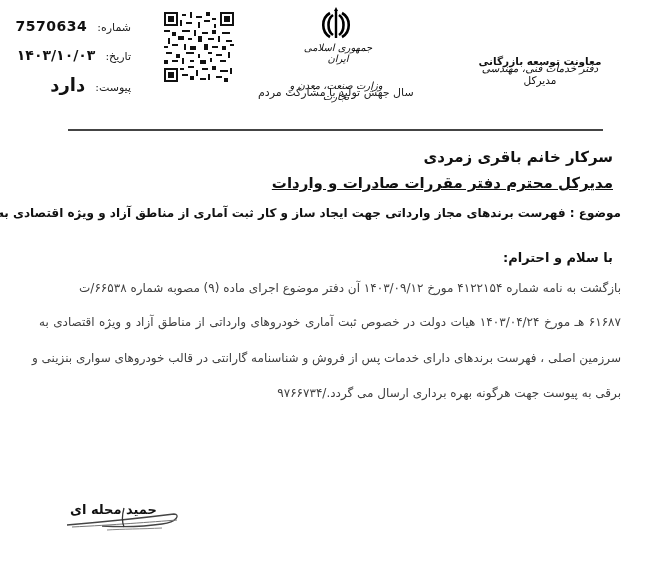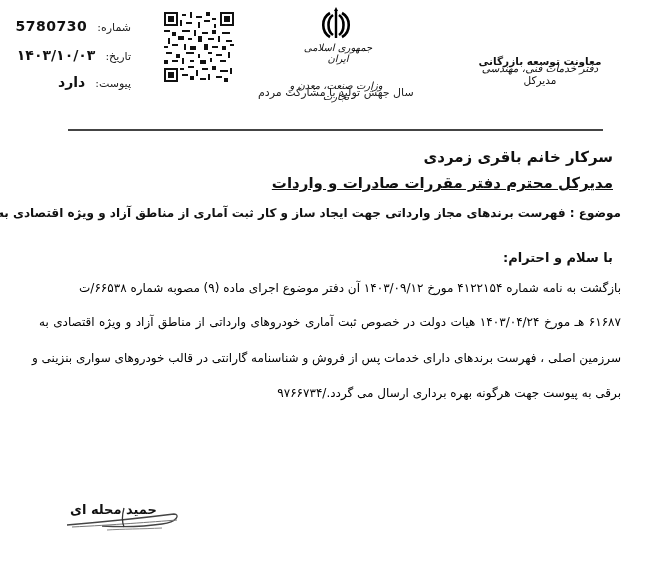--- a/index.html
+++ b/index.html
@@ -26,43 +26,43 @@
     .rh { position: absolute; width: 200px; text-align: center; font-size: 10.5px; color: #111; direction: rtl; }
     .rh.b { font-weight: bold; }
 
     .hr { left: 68px; top: 129px; width: 535px; height: 2px; background: #444; }
 
     .addr1 { right: 48px; top: 148px; font-size: 15px; font-weight: bold; }
     .addr2 { right: 48px; top: 174px; font-size: 15px; font-weight: bold; text-decoration: underline; }
     .subject { right: 40px; top: 206px; font-size: 12px; font-weight: bold; white-space: nowrap; }
     .greeting { right: 48px; top: 250px; font-size: 13px; font-weight: bold; }
 
-    .body-line { position: absolute; right: 40px; font-size: 12px; color: #000000; white-space: nowrap; direction: rtl; text-align: right; }
+    .body-line { position: absolute; right: 40px; font-size: 12px; color: #404040; white-space: nowrap; direction: rtl; text-align: right; }
     .l1 { top: 281px; }
     .l2 { top: 315px; width: 582px; text-align-last: justify; }
     .l3 { top: 351px; width: 582px; text-align-last: justify; }
     .l4 { top: 386px; }
 
     .signature-name { left: 70px; top: 502px; font-size: 13px; font-weight: bold; }
     .signature-stroke { left: 62px; top: 500px; width: 120px; height: 42px; }
   </style>
 </head>
 <body>
 
 <div class="meta-row" style="right:530px; top:18px;">
   <span class="meta-label">شماره:</span>
-  <span class="meta-value">5780730</span>
+  <span class="meta-value">7570634</span>
 </div>
 <div class="meta-row" style="right:530px; top:47px;">
   <span class="meta-label">تاریخ:</span>
   <span class="meta-value">۱۴۰۳/۱۰/۰۳</span>
 </div>
 <div class="meta-row" style="right:530px; top:74px;">
   <span class="meta-label">پیوست:</span>
-  <span class="meta-value" style="font-size:14px;margin-left:8px;">دارد</span>
+  <span class="meta-value" style="font-size:18px;margin-left:8px;">دارد</span>
 </div>
 
 <div class="abs qr">
   <svg width="70" height="70" viewBox="0 0 35 35" shape-rendering="crispEdges">
     <rect width="35" height="35" fill="#fff"></rect>
     <g fill="#111">
       <rect x="0" y="0" width="7" height="7"></rect>
         <rect x="1" y="1" width="5" height="5" fill="#fff"></rect>
         <rect x="2" y="2" width="3" height="3"></rect>
       <rect x="28" y="0" width="7" height="7"></rect>

